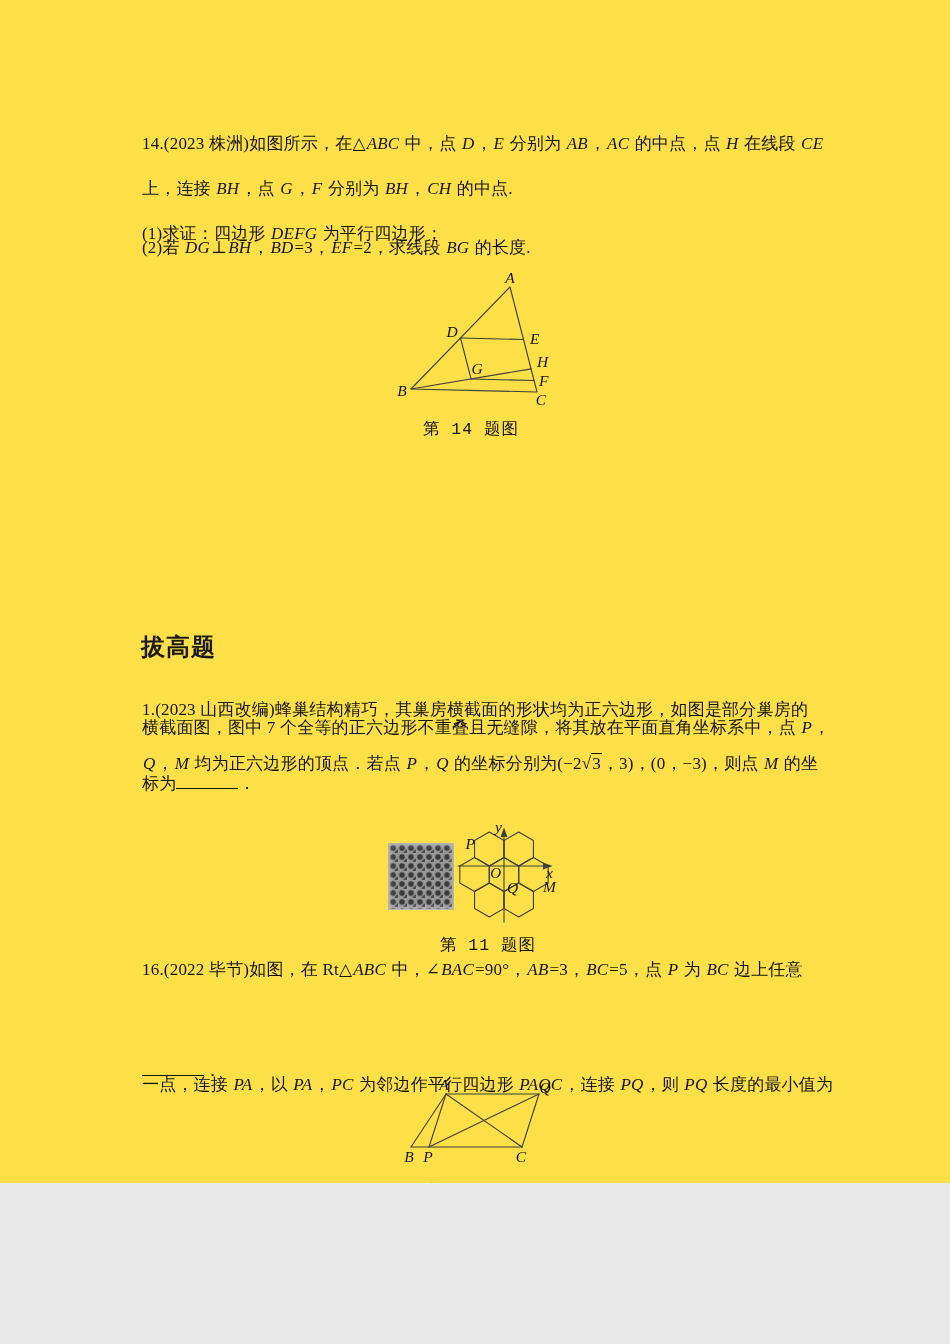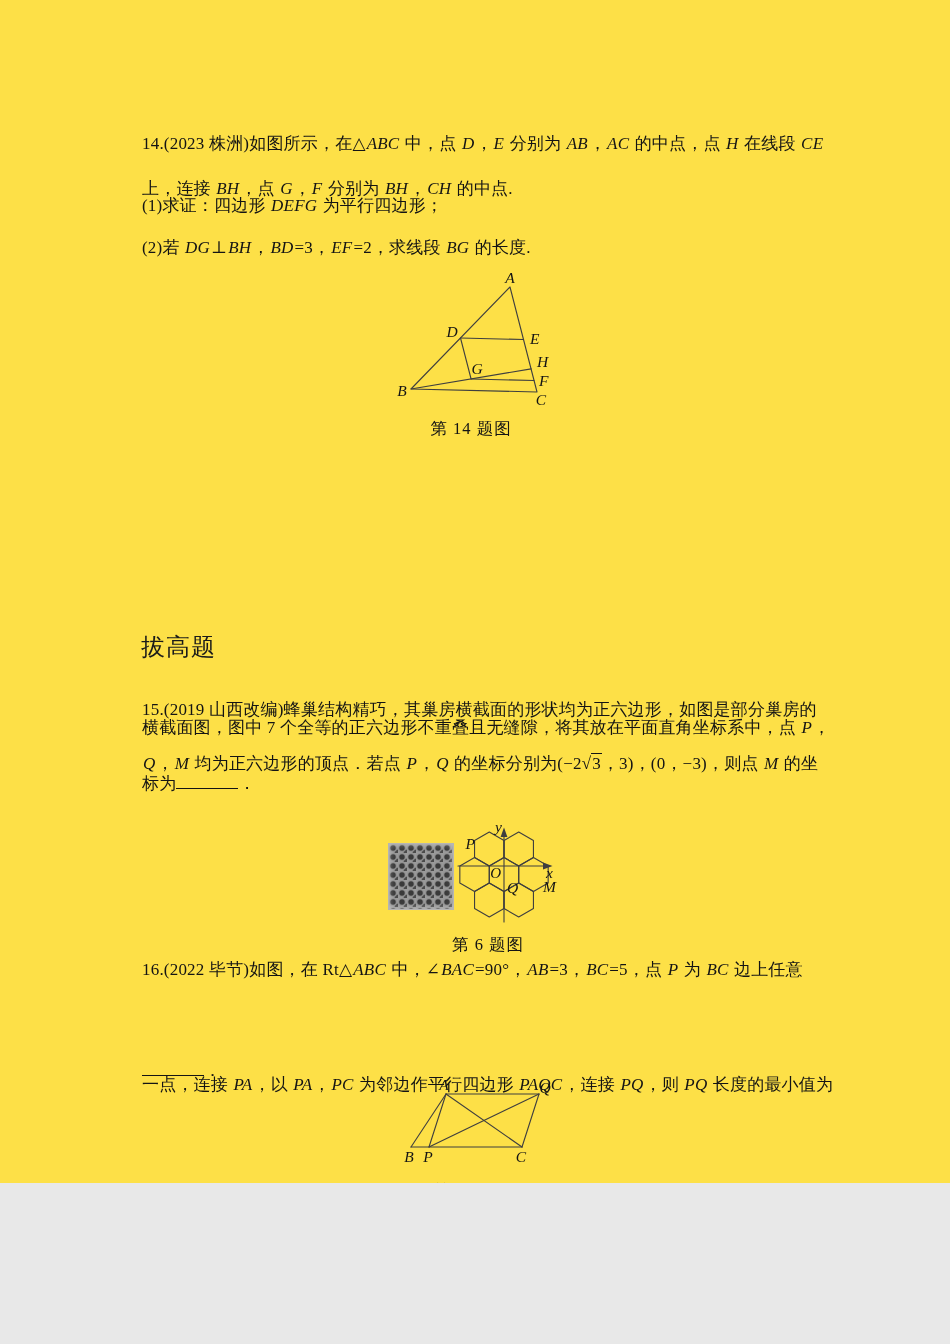--- a/index.html
+++ b/index.html
@@ -15,23 +15,23 @@
   }
   .tline i { font-style:italic; padding:0 1px; }
   .sqrt-v { border-top:1.2px solid #141414; padding:0 1px; }
   .blank {
     display:inline-block; width:62px; height:0.95em;
     border-bottom:1.2px solid #141414; vertical-align:baseline;
   }
   .section-header {
     position:absolute; left:141px; top:631px; margin:0;
     font-family:"Liberation Sans","DejaVu Sans",sans-serif;
-    font-weight:normal; font-size:24px; color:#1a1a1a; letter-spacing:1px;
+    font-weight:bold; font-size:24px; color:#1a1a1a; letter-spacing:1px;
   }
-  .caption { position:absolute; font-size:16.5px; text-align:center; letter-spacing:1px; }
+  .caption { position:absolute; font-size:16.5px; text-align:center; letter-spacing:1px;font-family:Liberation Mono, monospace; }
   svg.figure { position:absolute; overflow:visible; }
   svg.figure .geo { fill:none; stroke:#3f3f3f; stroke-width:1.1; stroke-linejoin:round; stroke-linecap:round; }
   svg.figure text {
     font-family:"Liberation Serif","DejaVu Serif",serif;
     font-style:italic; font-size:15.5px; fill:#141414;
   }
   svg.figure text.axis-org { font-size:15px; }
   .photo {
     position:absolute; left:388px; top:843px; width:64px; height:65px;
     background-color:#9a9a9a;
@@ -44,21 +44,21 @@
   }
 </style>
 </head>
 <body>
 
 <div class="page">
 
   <section>
     <p class="tline" style="top:114px">14.(2023 株洲)如图所示，在△<i>ABC</i> 中，点 <i>D</i>，<i>E</i> 分别为 <i>AB</i>，<i>AC</i> 的中点，点 <i>H</i> 在线段 <i>CE</i></p>
     <p class="tline" style="top:159px">上，连接 <i>BH</i>，点 <i>G</i>，<i>F</i> 分别为 <i>BH</i>，<i>CH</i> 的中点.</p>
-    <p class="tline" style="top:176px">(1)求证：四边形 <i>DEFG</i> 为平行四边形；</p>
+    <p class="tline" style="top:204px">(1)求证：四边形 <i>DEFG</i> 为平行四边形；</p>
     <p class="tline" style="top:218px">(2)若 <i>DG</i>⊥<i>BH</i>，<i>BD</i>=3，<i>EF</i>=2，求线段 <i>BG</i> 的长度.</p>
 
     <svg class="figure" style="left:390px; top:268px;" width="170" height="145" viewBox="390 268 170 145">
       <g class="geo">
         <path d="M411,389 L510,287 L537,392 Z"></path>
         <path d="M460.5,338 L523.5,339.5"></path>
         <path d="M460.5,338 L471.1,379"></path>
         <path d="M411,389 L531.1,368.9"></path>
         <path d="M471.1,379 L534,380.5"></path>
       </g>
@@ -70,21 +70,21 @@
       <text x="539" y="386" text-anchor="start">F</text>
       <text x="477" y="374" text-anchor="middle">G</text>
       <text x="537" y="367" text-anchor="start">H</text>
     </svg>
     <div class="caption" style="left:386px; top:418px; width:170px;">第 14 题图</div>
   </section>
 
   <h2 class="section-header">拔高题</h2>
 
   <section>
-    <p class="tline" style="top:680px">15.(2019 山西改编)蜂巢结构精巧，其巢房横截面的形状均为正六边形，如图是部分巢房的</p>
+    <p class="tline" style="top:680px">1.(2023 山西改编)蜂巢结构精巧，其巢房横截面的形状均为正六边形，如图是部分巢房的</p>
     <p class="tline" style="top:698px">横截面图，图中 7 个全等的正六边形不重叠且无缝隙，将其放在平面直角坐标系中，点 <i>P</i>，</p>
     <p class="tline" style="top:734px"><i>Q</i>，<i>M</i> 均为正六边形的顶点．若点 <i>P</i>，<i>Q</i> 的坐标分别为(−2√<span class="sqrt-v">3</span>，3)，(0，−3)，则点 <i>M</i> 的坐</p>
     <p class="tline" style="top:754px">标为<span class="blank"></span>．</p>
 
     <div class="photo"></div>
 
     <svg class="figure" style="left:452px; top:816px;" width="110" height="124" viewBox="452 816 110 124">
       <g class="geo">
         <polygon points="504,857.5 518.72,866 518.72,883 504,891.5 489.28,883 489.28,866"></polygon>
         <polygon points="533.44,857.5 548.16,866 548.16,883 533.44,891.5 518.72,883 518.72,866"></polygon>
@@ -100,21 +100,21 @@
         <polygon points="552.5,866 543,862.6 543,869.4" fill="#3f3f3f"></polygon>
         <polygon points="504,827.5 500.6,837 507.4,837" fill="#3f3f3f"></polygon>
       </g>
       <text x="502" y="832" text-anchor="end">y</text>
       <text x="546" y="878" text-anchor="start">x</text>
       <text x="501" y="878" text-anchor="end" class="axis-org">O</text>
       <text x="475" y="849" text-anchor="end">P</text>
       <text x="507" y="893" text-anchor="start">Q</text>
       <text x="543" y="892" text-anchor="start">M</text>
     </svg>
-    <div class="caption" style="left:398px; top:934px; width:180px;">第 6 题图</div>
+    <div class="caption" style="left:398px; top:934px; width:180px;">第 11 题图</div>
   </section>
 
   <section>
     <p class="tline" style="top:940px">16.(2022 毕节)如图，在 Rt△<i>ABC</i> 中，∠<i>BAC</i>=90°，<i>AB</i>=3，<i>BC</i>=5，点 <i>P</i> 为 <i>BC</i> 边上任意</p>
     <p class="tline" style="top:1055px">一点，连接 <i>PA</i>，以 <i>PA</i>，<i>PC</i> 为邻边作平行四边形 <i>PAQC</i>，连接 <i>PQ</i>，则 <i>PQ</i> 长度的最小值为</p>
     <p class="tline" style="top:1041px"><span class="blank"></span>．</p>
 
     <svg class="figure" style="left:398px; top:1078px;" width="162" height="92" viewBox="398 1078 162 92">
       <g class="geo">
         <path d="M411,1147 L522,1147"></path>

